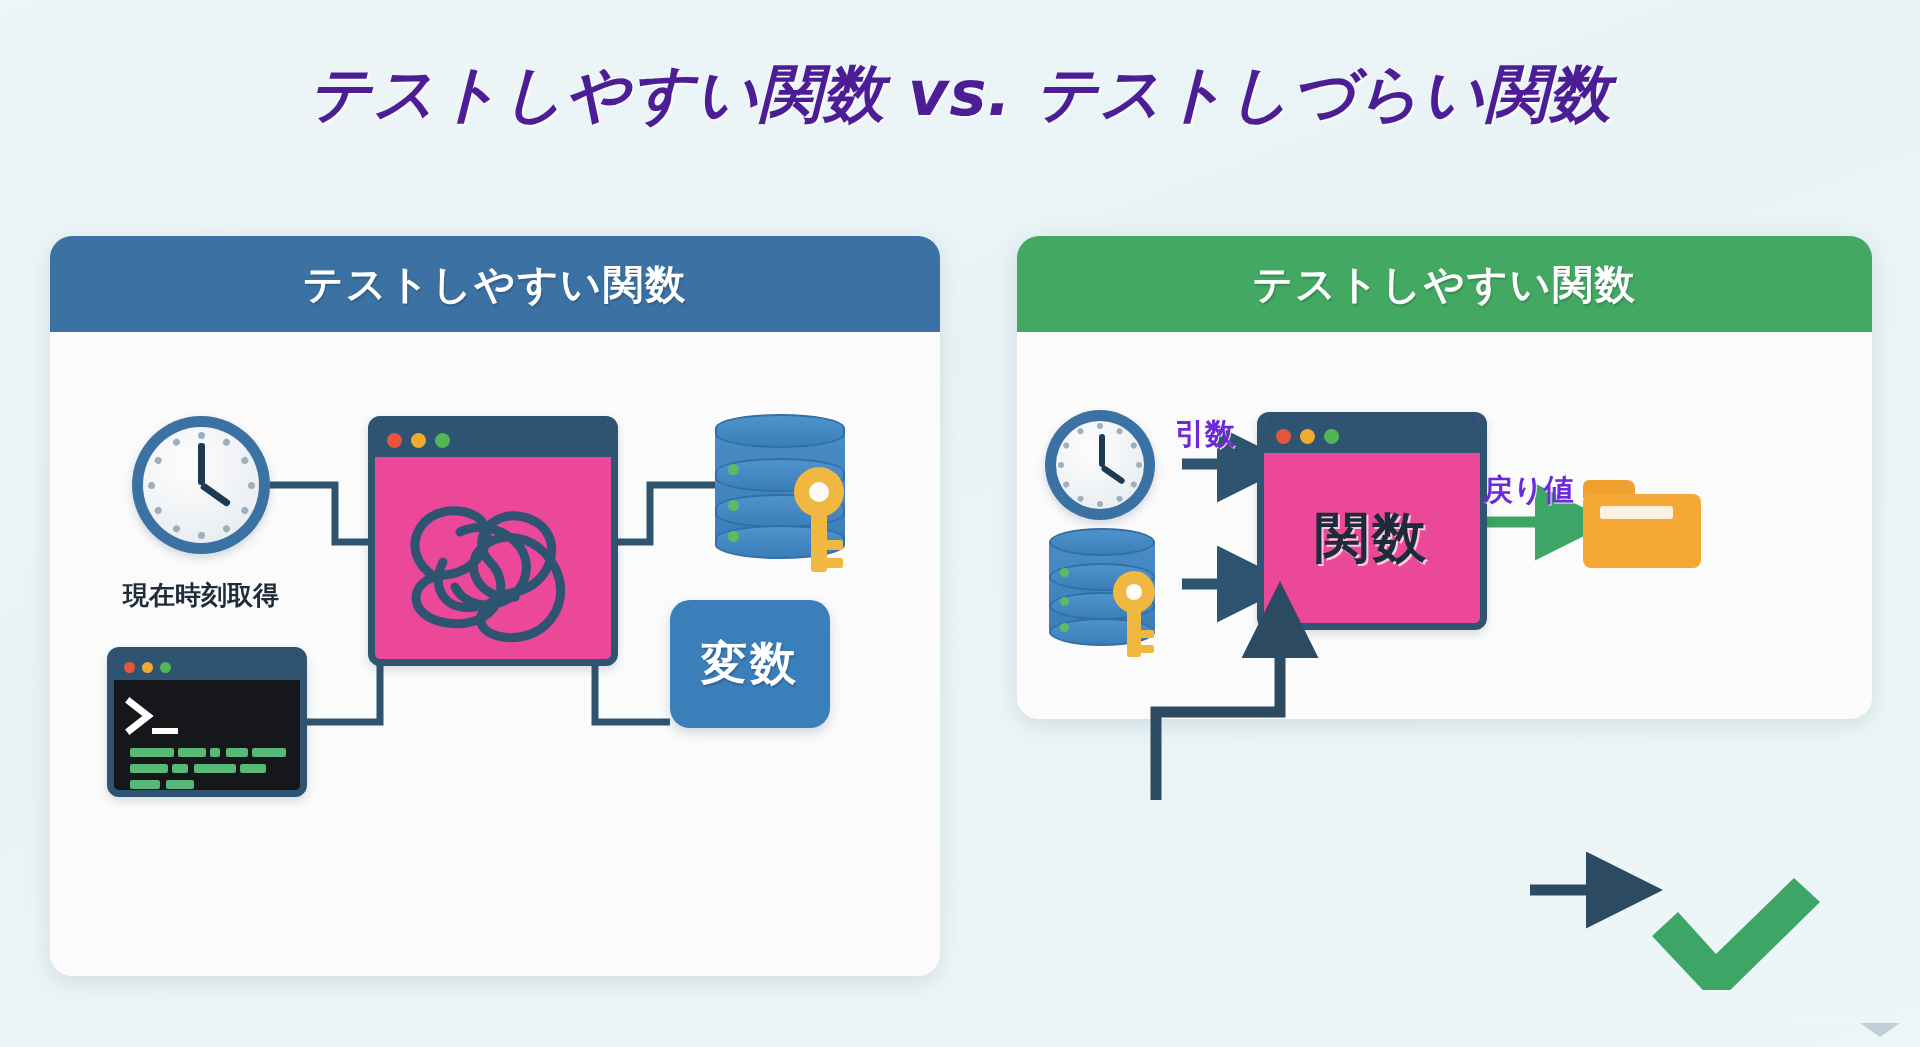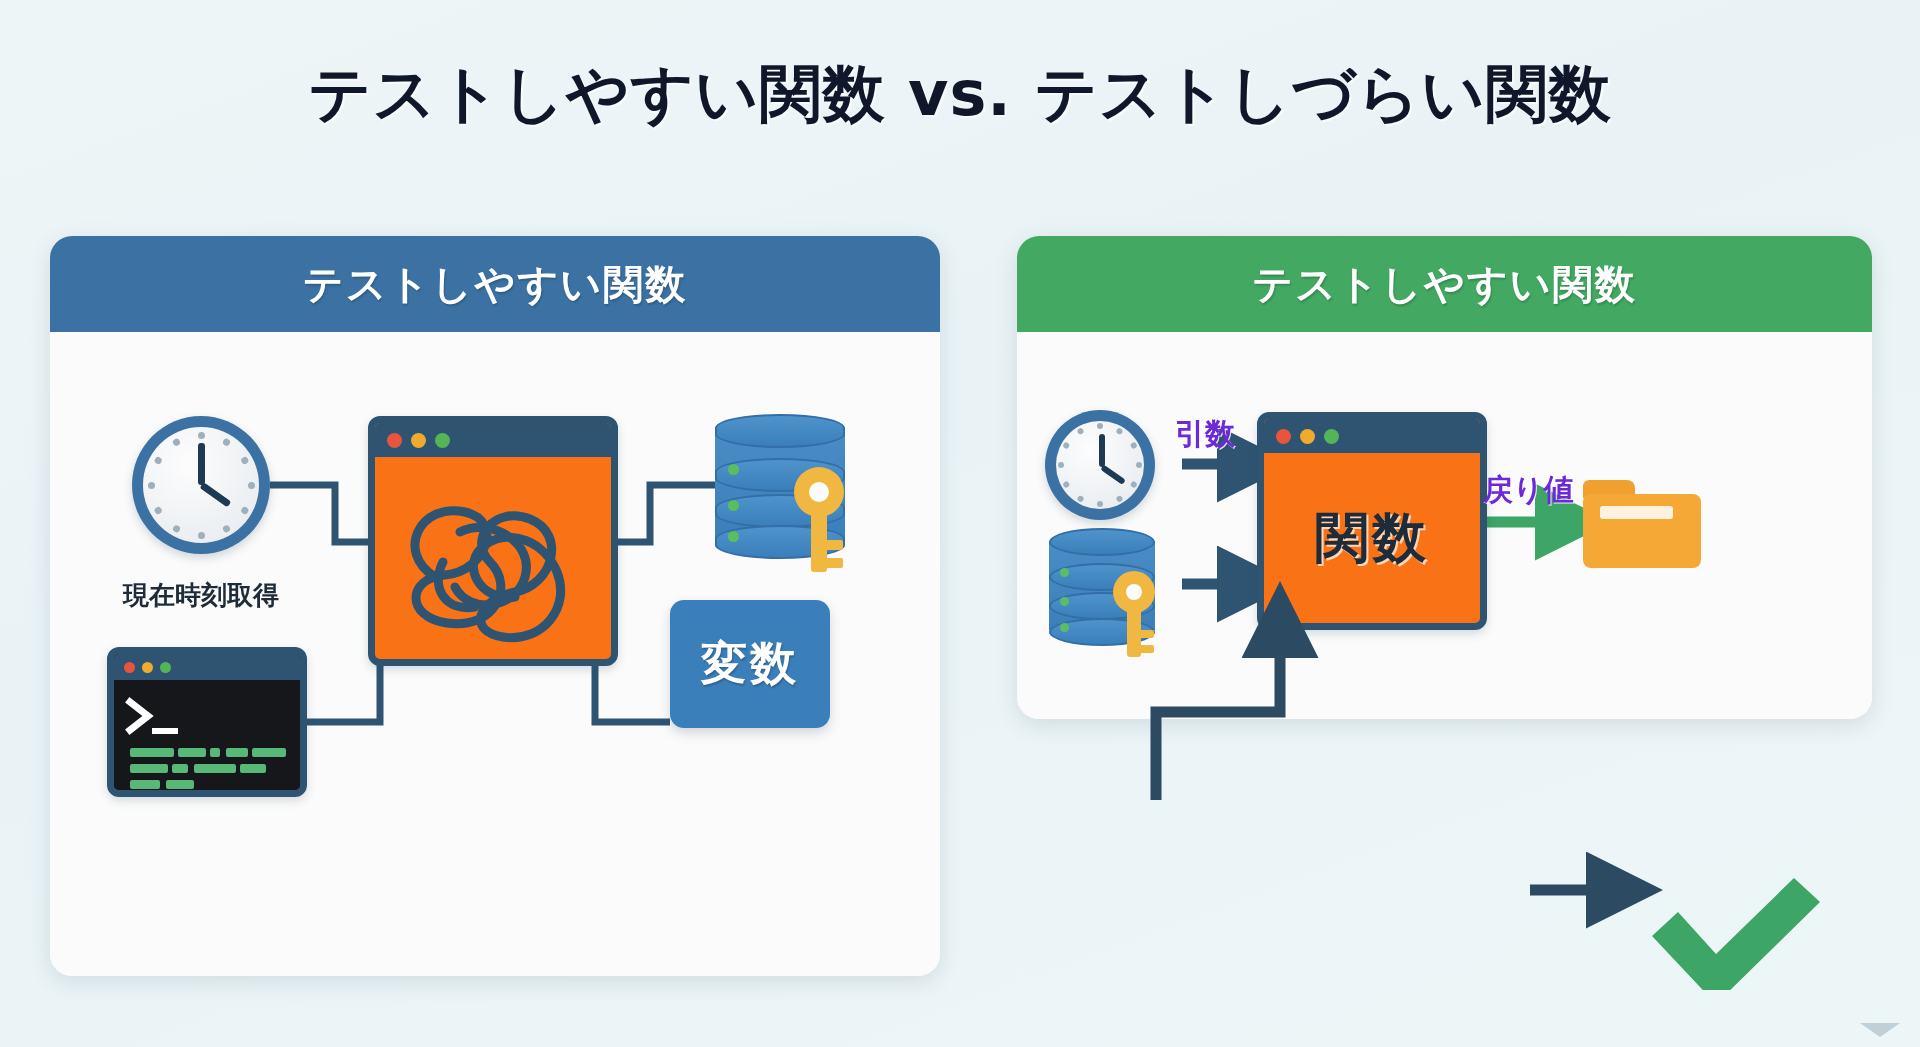--- a/index.html
+++ b/index.html
@@ -7,23 +7,24 @@
     width:1920px;height:1047px;
     background:linear-gradient(160deg,#eef5f7 0%,#e9f3f6 40%,#edf6f7 100%);
     font-family:"DejaVu Sans","Liberation Sans",sans-serif;
     overflow:hidden;position:relative;
   }
   .stage{position:absolute;inset:0;}
 
   
   .title{
     position:absolute;left:0;top:52px;width:1920px;text-align:center;
-    font-size:62px;font-weight:700;color:#0f172a;letter-spacing:1px;
+    font-size:62px;font-weight:700;color:#4c1d95;letter-spacing:1px;
     text-shadow:2px 2px 0 rgba(255,255,255,.65);
     white-space:nowrap;
+    font-style:italic;
   }
 
   
   .panel{
     position:absolute;border-radius:22px;overflow:hidden;
     box-shadow:0 6px 22px rgba(40,70,95,.13);
     background:#fbfbfb;
   }
   .panel-head{
     height:96px;display:flex;align-items:center;justify-content:center;
@@ -41,21 +42,21 @@
   #panel-good .panel-body{height:387px;background:#fbfbfb;}
   .cap{
     position:absolute;text-align:center;color:#1e2b38;
     font-size:26px;font-weight:700;line-height:1.18;
     text-shadow:1px 1px 0 rgba(255,255,255,.8);
   }
 
   
   .win{
     position:absolute;border:7px solid #2f5471;border-radius:12px;
-    background:#f97316;box-sizing:border-box;overflow:hidden;
+    background:#ec4899;box-sizing:border-box;overflow:hidden;
     box-shadow:0 4px 10px rgba(40,70,95,.18);
   }
   .win-bar{height:34px;background:#2f5471;display:flex;align-items:center;padding-left:12px;gap:9px;}
   .dot{width:15px;height:15px;border-radius:50%;}
   .d-r{background:#e8553c;} .d-y{background:#eeab2e;} .d-g{background:#54b556;}
 
   
   .clock{position:absolute;border-radius:50%;background:#3b72a3;
          box-shadow:0 4px 10px rgba(40,70,95,.2);}
   .clock .face{position:absolute;inset:11px;border-radius:50%;
@@ -72,21 +73,21 @@
   .db .led{position:absolute;width:11px;height:11px;border-radius:50%;background:#5bbd62;left:13px;}
   .key{position:absolute;}
 
   
   .folder{position:absolute;}
   .folder .tab{position:absolute;left:0;top:0;width:44%;height:18px;background:#f0a02e;border-radius:6px 8px 0 0;}
   .folder .main{position:absolute;left:0;top:14px;width:100%;bottom:0;background:#f5a835;border-radius:8px;}
   .folder .lip{position:absolute;left:14%;top:26px;width:62%;height:13px;background:#fdf1e0;border-radius:3px;}
 
   
-  .flatbox{position:absolute;border-radius:14px;display:flex;align-items:center;justify-content:center;
+  .flatbox{position:absolute;border-radius:20px;display:flex;align-items:center;justify-content:center;
       color:#fff;font-weight:700;text-shadow:1px 2px 2px rgba(0,0,0,.22);
       box-shadow:0 5px 12px rgba(40,70,95,.2);}
   .box-var{background:#3b7fba;font-size:46px;letter-spacing:3px;}
   .box-unit{background:#2d4a63;font-size:42px;letter-spacing:4px;}
 
   
   .arrlab{position:absolute;font-size:30px;font-weight:700;color:#6d28d9;
           text-shadow:1px 1px 0 rgba(255,255,255,.85);white-space:nowrap;}
 
   

